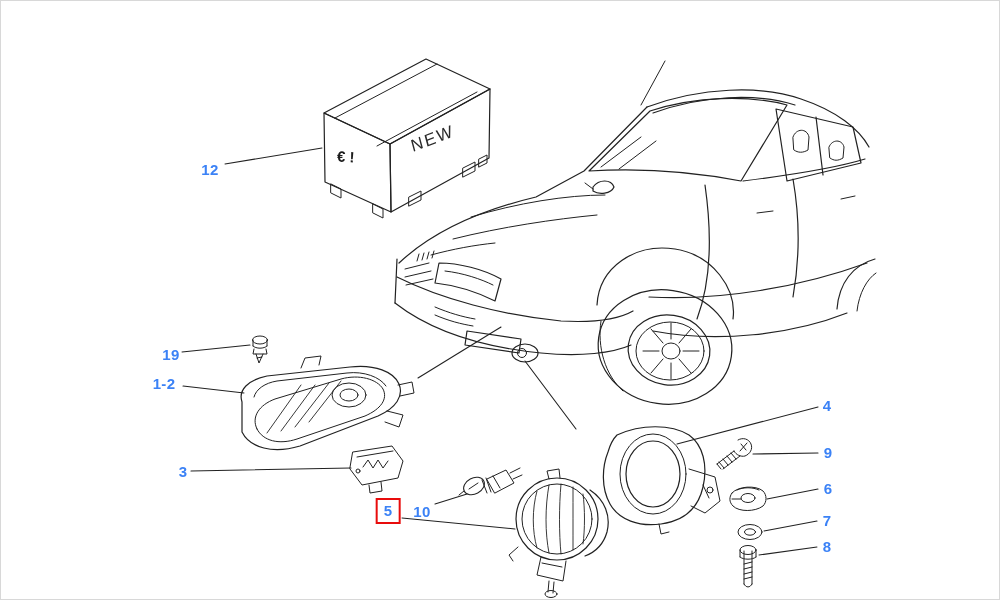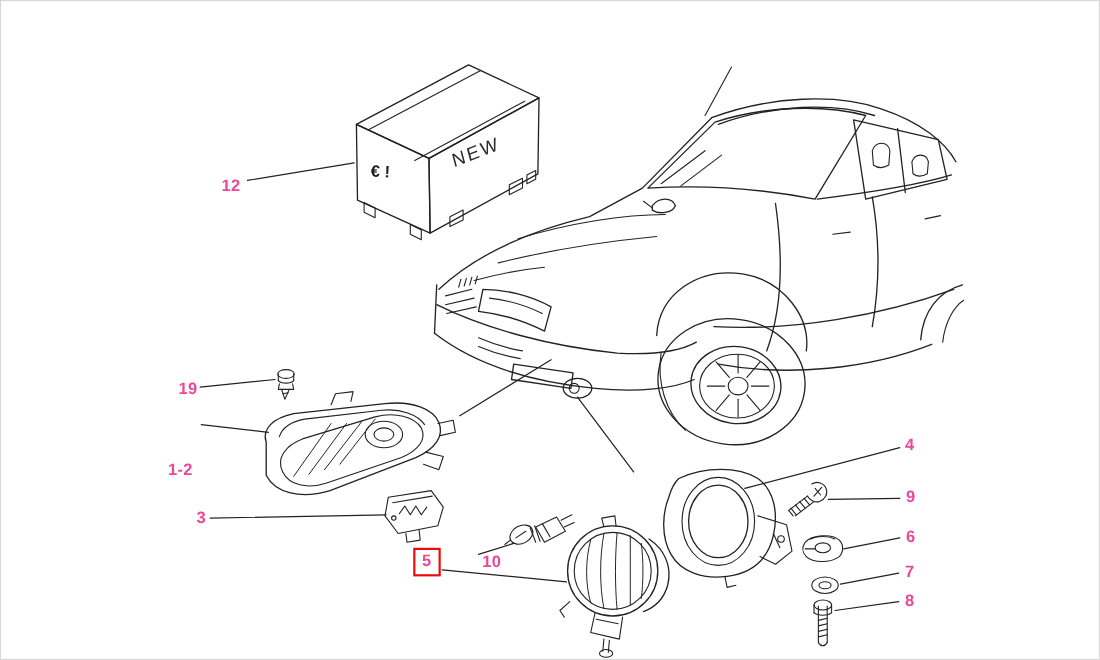--- a/index.html
+++ b/index.html
@@ -4,21 +4,21 @@
 <style>
   * { margin:0; padding:0; box-sizing:border-box; }
   html,body { background:#ffffff; font-family:"Liberation Sans", sans-serif; }
   .stage {
     position:relative; width:1000px; height:600px;
     background:#ffffff; border:1px solid #d8d8d8; overflow:hidden;
   }
   .lineart { position:absolute; left:0; top:0; width:1000px; height:600px; }
   .part-label {
     position:absolute; transform:translate(-50%,-50%);
-    font-size:15px; font-weight:bold; color:#ec4899; white-space:nowrap;
+    font-size:15px; font-weight:bold; color:#3b82f6; white-space:nowrap;
     line-height:1; letter-spacing:0.3px;
   }
   .part-label.highlighted {
     border:2px solid #e80c0c; padding:3px 6px 4px 6px;
   }
   .box-text { position:absolute; color:#1c1c1c; white-space:nowrap; }
   .box-text.front { left:336px; top:147px; font-size:15px; font-weight:bold; transform:rotate(3deg); }
   .box-text.side  { left:409px; top:128px; font-size:17px; font-weight:400;
                     letter-spacing:2px; transform:rotate(-21deg) skewX(-6deg); color:#2a2a2a; }
 </style>
@@ -254,22 +254,22 @@
       <path d="M 500 326 L 417 377"></path>
       <path d="M 524 360 L 575 428"></path>
     </g>
   </svg>
 
   <div class="box-text front">€ !</div>
   <div class="box-text side">NEW</div>
 
   <div class="part-label" style="left:209px; top:168px;">12</div>
   <div class="part-label" style="left:170px; top:353px;">19</div>
-  <div class="part-label" style="left:163px; top:382px;margin-top:44px;">1-2</div>
+  <div class="part-label" style="left:163px; top:382px;">1-2</div>
   <div class="part-label" style="left:182px; top:470px;">3</div>
   <div class="part-label highlighted" style="left: 387px; top: 510px; border-color: rgb(232, 12, 12);">5</div>
-  <div class="part-label" style="left:446px; top:510px;">10</div>
+  <div class="part-label" style="left:421px; top:510px;">10</div>
   <div class="part-label" style="left:826px; top:404px;">4</div>
   <div class="part-label" style="left:827px; top:451px;">9</div>
   <div class="part-label" style="left:827px; top:487px;">6</div>
   <div class="part-label" style="left:826px; top:519px;">7</div>
   <div class="part-label" style="left:826px; top:545px;">8</div>
 </div>
 
 </body></html>

